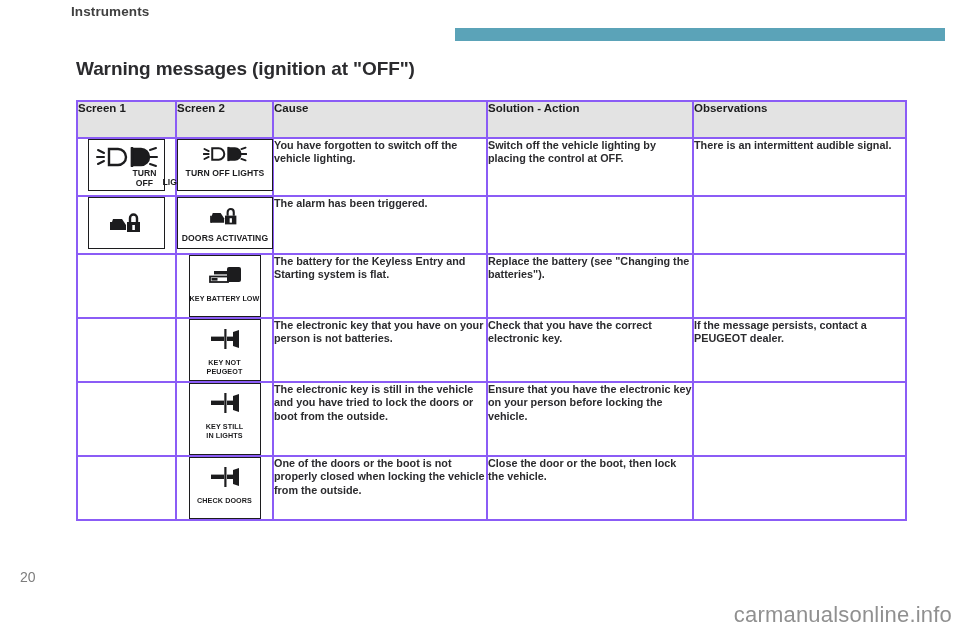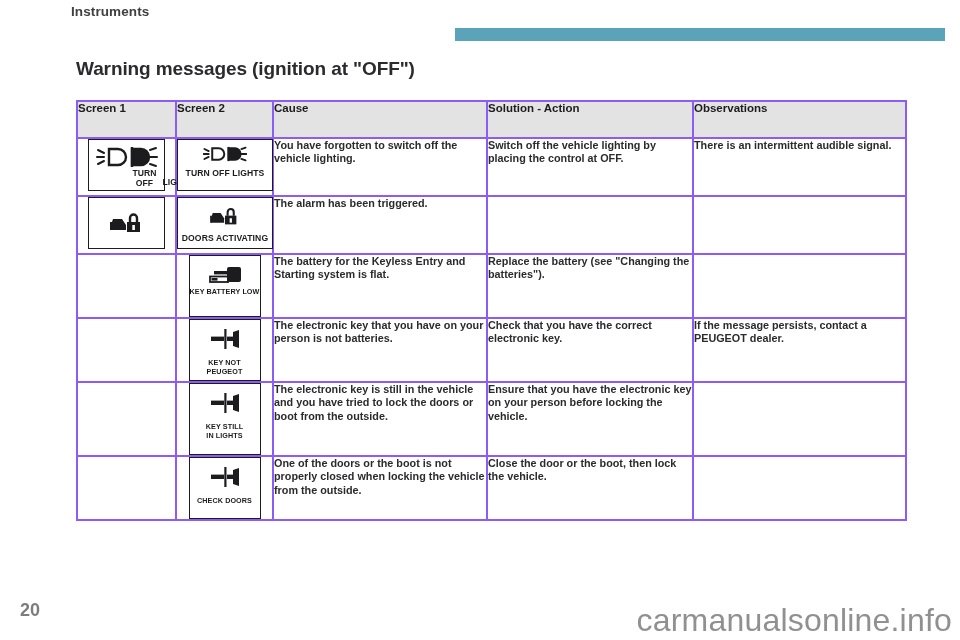--- a/index.html
+++ b/index.html
@@ -127,29 +127,29 @@
     font-size: 8.6px; font-weight: bold;
   }
   .hl-label .w2 {
     position: absolute; left: 36px; top: 9px;
     font-size: 8.6px; font-weight: bold;
   }
 
   
   .page-number {
     position: absolute;
-    left: 20px; top: 600px;
-    font-size: 18px;
-    font-weight: bold;
+    left: 20px; top: 569px;
+    font-size: 14px;
+    font-weight: normal;
     color: #7d7d7d;
   }
   .watermark {
     position: absolute;
     right: 8px; top: 602px;
-    font-size: 32px;
+    font-size: 22px;
     color: #909090;
     letter-spacing: .2px;
   }
 </style>
 </head>
 <body>
 
 <div class="header-band">
   <div class="section-label">Instruments</div>
   <div class="accent-bar"></div>
@@ -254,21 +254,21 @@
     <tr>
       <td class="icon-cell"></td>
       <td class="icon-cell">
         <span class="tile s2tall">
           <svg class="glyph" width="36" height="22" viewBox="0 0 36 22">
             <rect x="20" y="3" width="14" height="15" rx="2" fill="#1c1c1e"></rect>
             <rect x="7" y="7" width="14" height="3.4" fill="#1c1c1e"></rect>
             <rect x="3" y="12.5" width="18" height="5.5" fill="none" stroke="#1c1c1e" stroke-width="1.8"></rect>
             <rect x="4.5" y="14" width="6" height="2.6" fill="#1c1c1e"></rect>
           </svg>
-          <span class="tile-label" style="display:block;margin-top:2px;">KEY BATTERY LOW</span>
+          <span class="tile-label" style="display:block;margin-top:9px;">KEY BATTERY LOW</span>
         </span>
       </td>
       <td class="cell-text">The battery for the Keyless Entry and Starting system is flat.</td>
       <td class="cell-text">Replace the battery (see "Changing the batteries").</td>
       <td class="cell-text"></td>
     </tr>
 
     <tr>
       <td class="icon-cell"></td>
       <td class="icon-cell">

